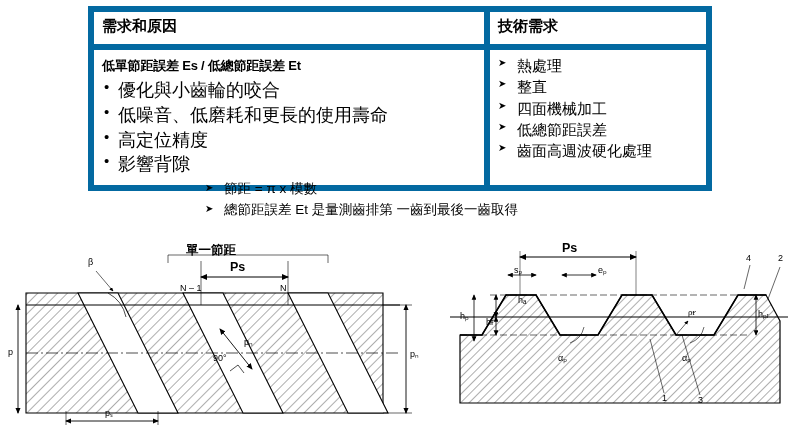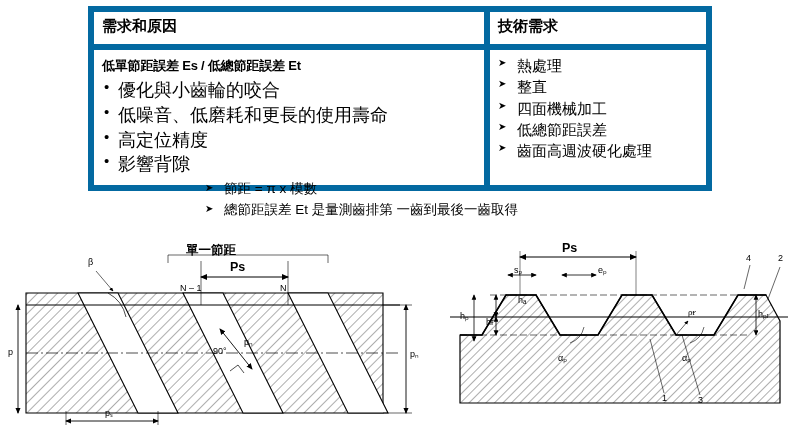--- a/index.html
+++ b/index.html
@@ -211,21 +211,21 @@
       <line x1="58" y1="168" x2="58" y2="182" stroke="#000" stroke-width="0.6"></line>
       <line x1="150" y1="168" x2="150" y2="182" stroke="#000" stroke-width="0.6"></line>
     </svg>
 
     <div class="fig-label" style="left:178px; top:-1px;">單一節距</div>
     <div class="fig-label" style="left:222px; top:17px;">Ps</div>
     <div class="fig-label small" style="left:172px; top:40px;">N – 1</div>
     <div class="fig-label small" style="left:272px; top:40px;">N</div>
     <div class="fig-label small" style="left:80px; top:14px;">β</div>
     <div class="fig-label small" style="left:236px; top:92px;">pₙ</div>
-    <div class="fig-label small" style="left:205px; top:103px;text-align:center;">90°</div>
+    <div class="fig-label small" style="left:205px; top:110px;text-align:center;">90°</div>
     <div class="fig-label small" style="left:0px; top:104px;">p</div>
     <div class="fig-label small" style="left:402px; top:104px;">pₙ</div>
     <div class="fig-label small" style="left:97px; top:163px;text-align:center;">pₛ</div>
   </div>
 
   <div class="fig fig-right">
     <svg width="340" height="182" viewBox="0 0 340 182">
       <defs>
         <pattern id="hatchB" width="6" height="6" patternTransform="rotate(45)" patternUnits="userSpaceOnUse">
           <line x1="0" y1="0" x2="0" y2="6" stroke="#333" stroke-width="0.8"></line>

